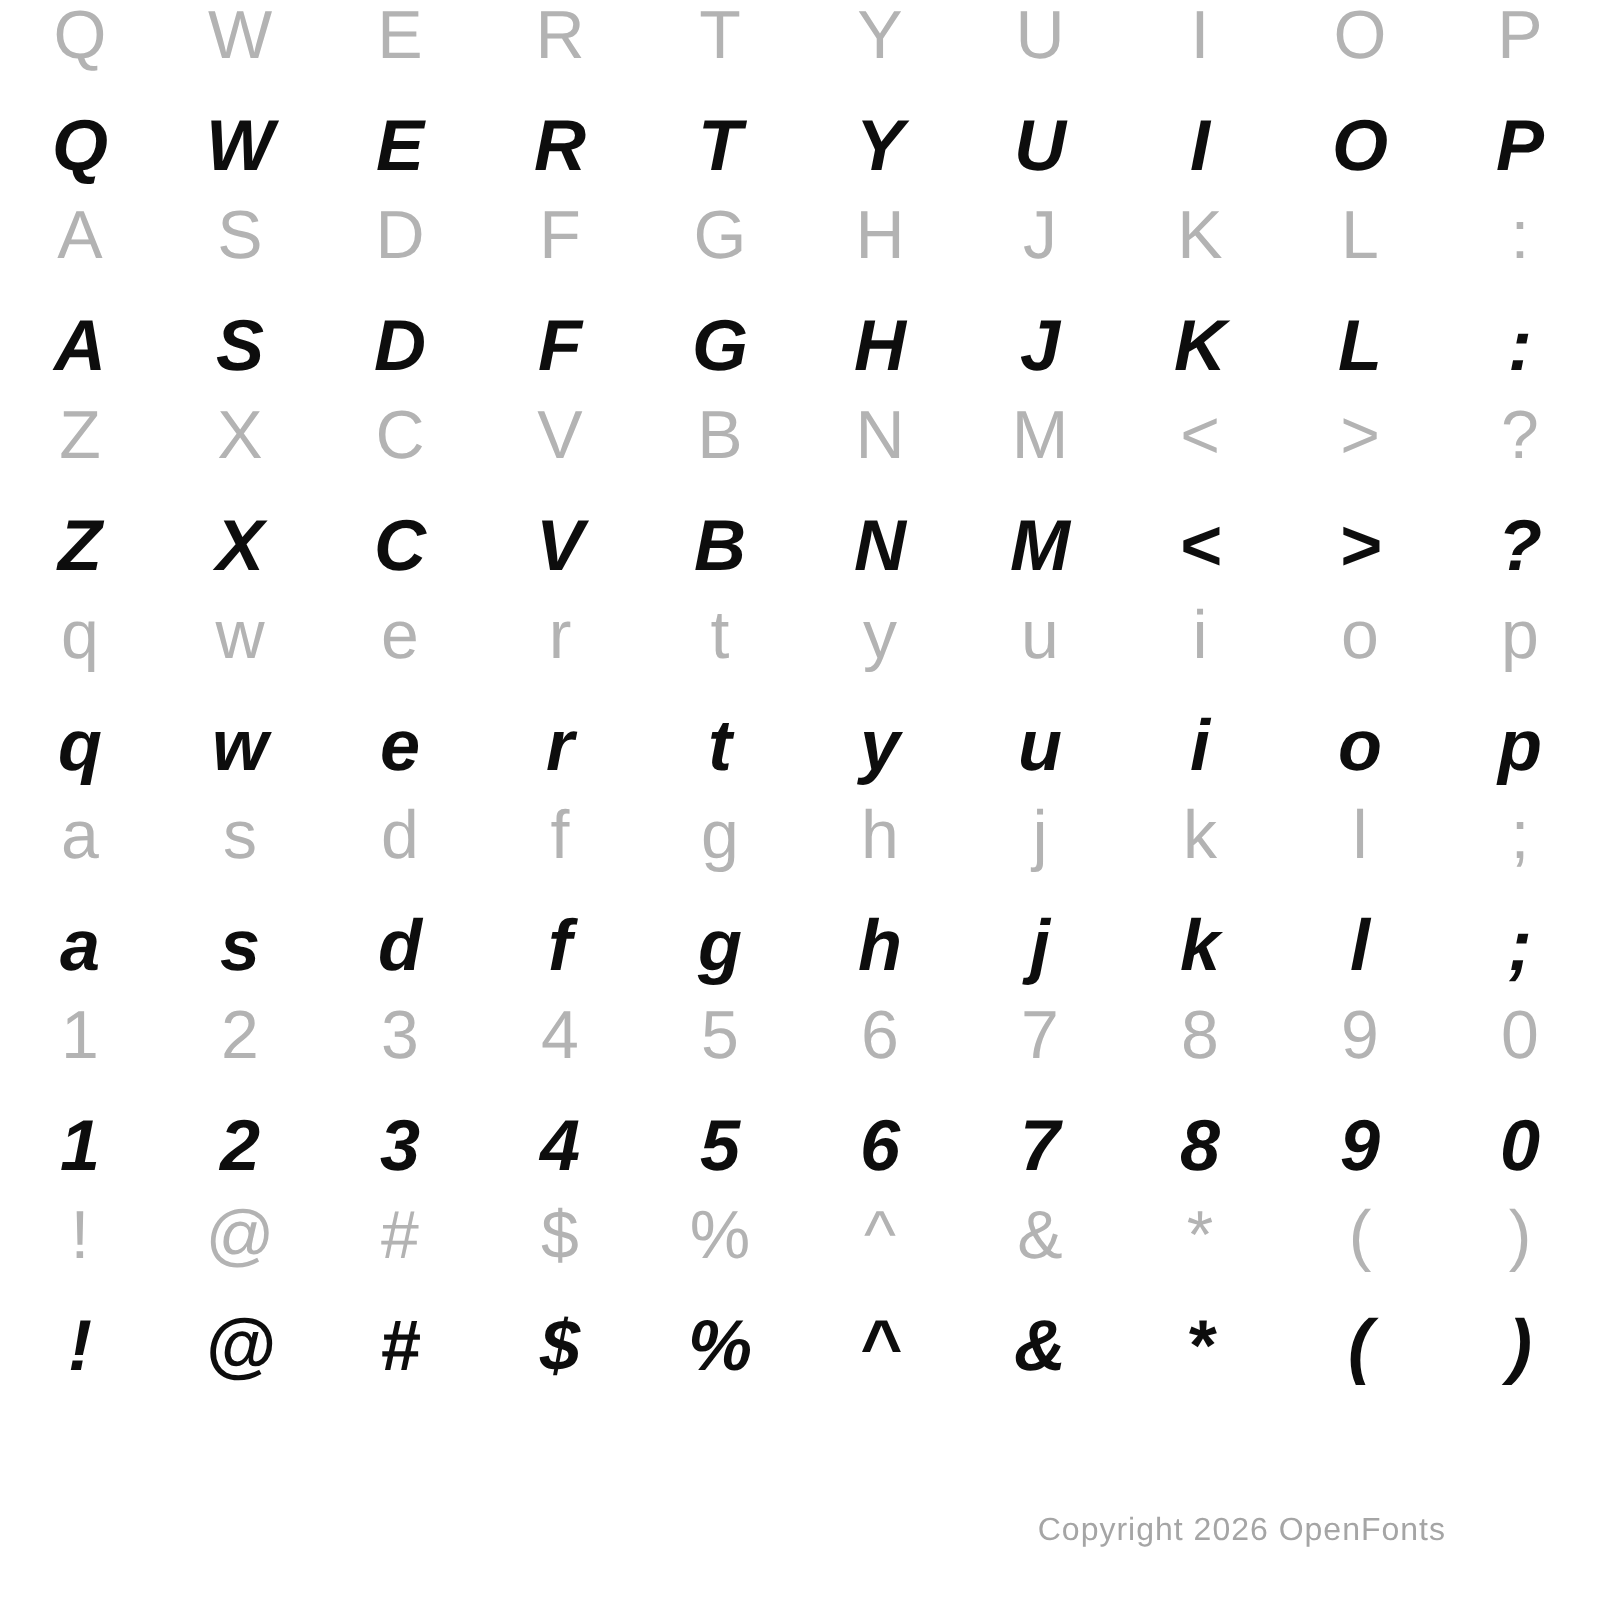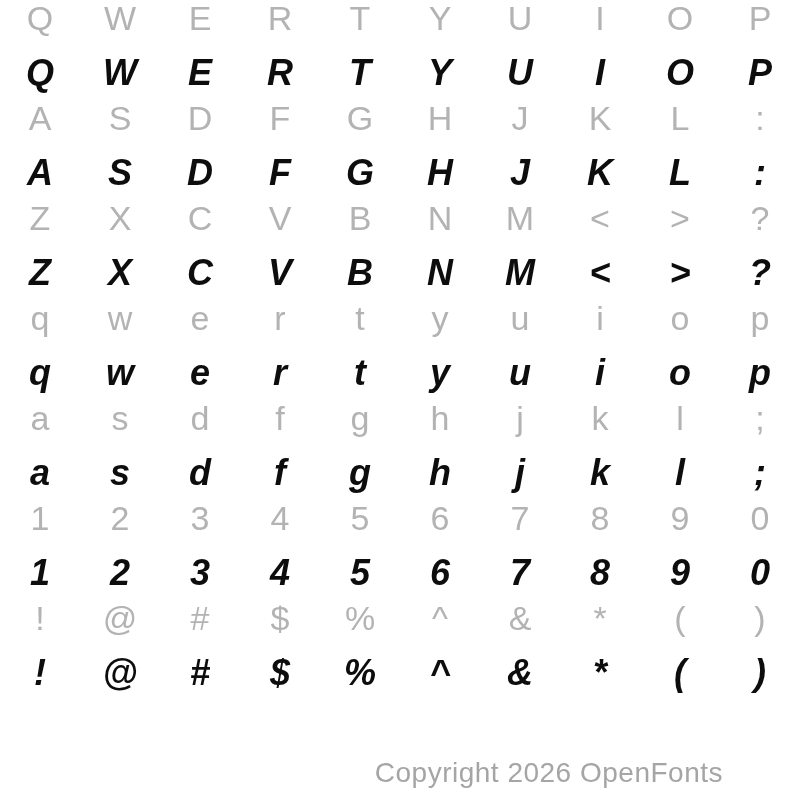--- a/index.html
+++ b/index.html
@@ -40,21 +40,21 @@
     color: var(--sample-black, #0d0d0d);
   }
   .glyph-cell {
     display: block;
     line-height: 1;
   }
   .copyright {
     position: absolute;
     top: 757px;
     right: 77px;
-    font-size: 28px;
+    font-size: 16px;
     font-weight: 400;
     color: var(--footer-gray, #a5a5a5);
     letter-spacing: 0.5px;
   }
 </style>
 </head>
 <body>
 
 <div class="canvas">
   <div id="glyph-grid">

